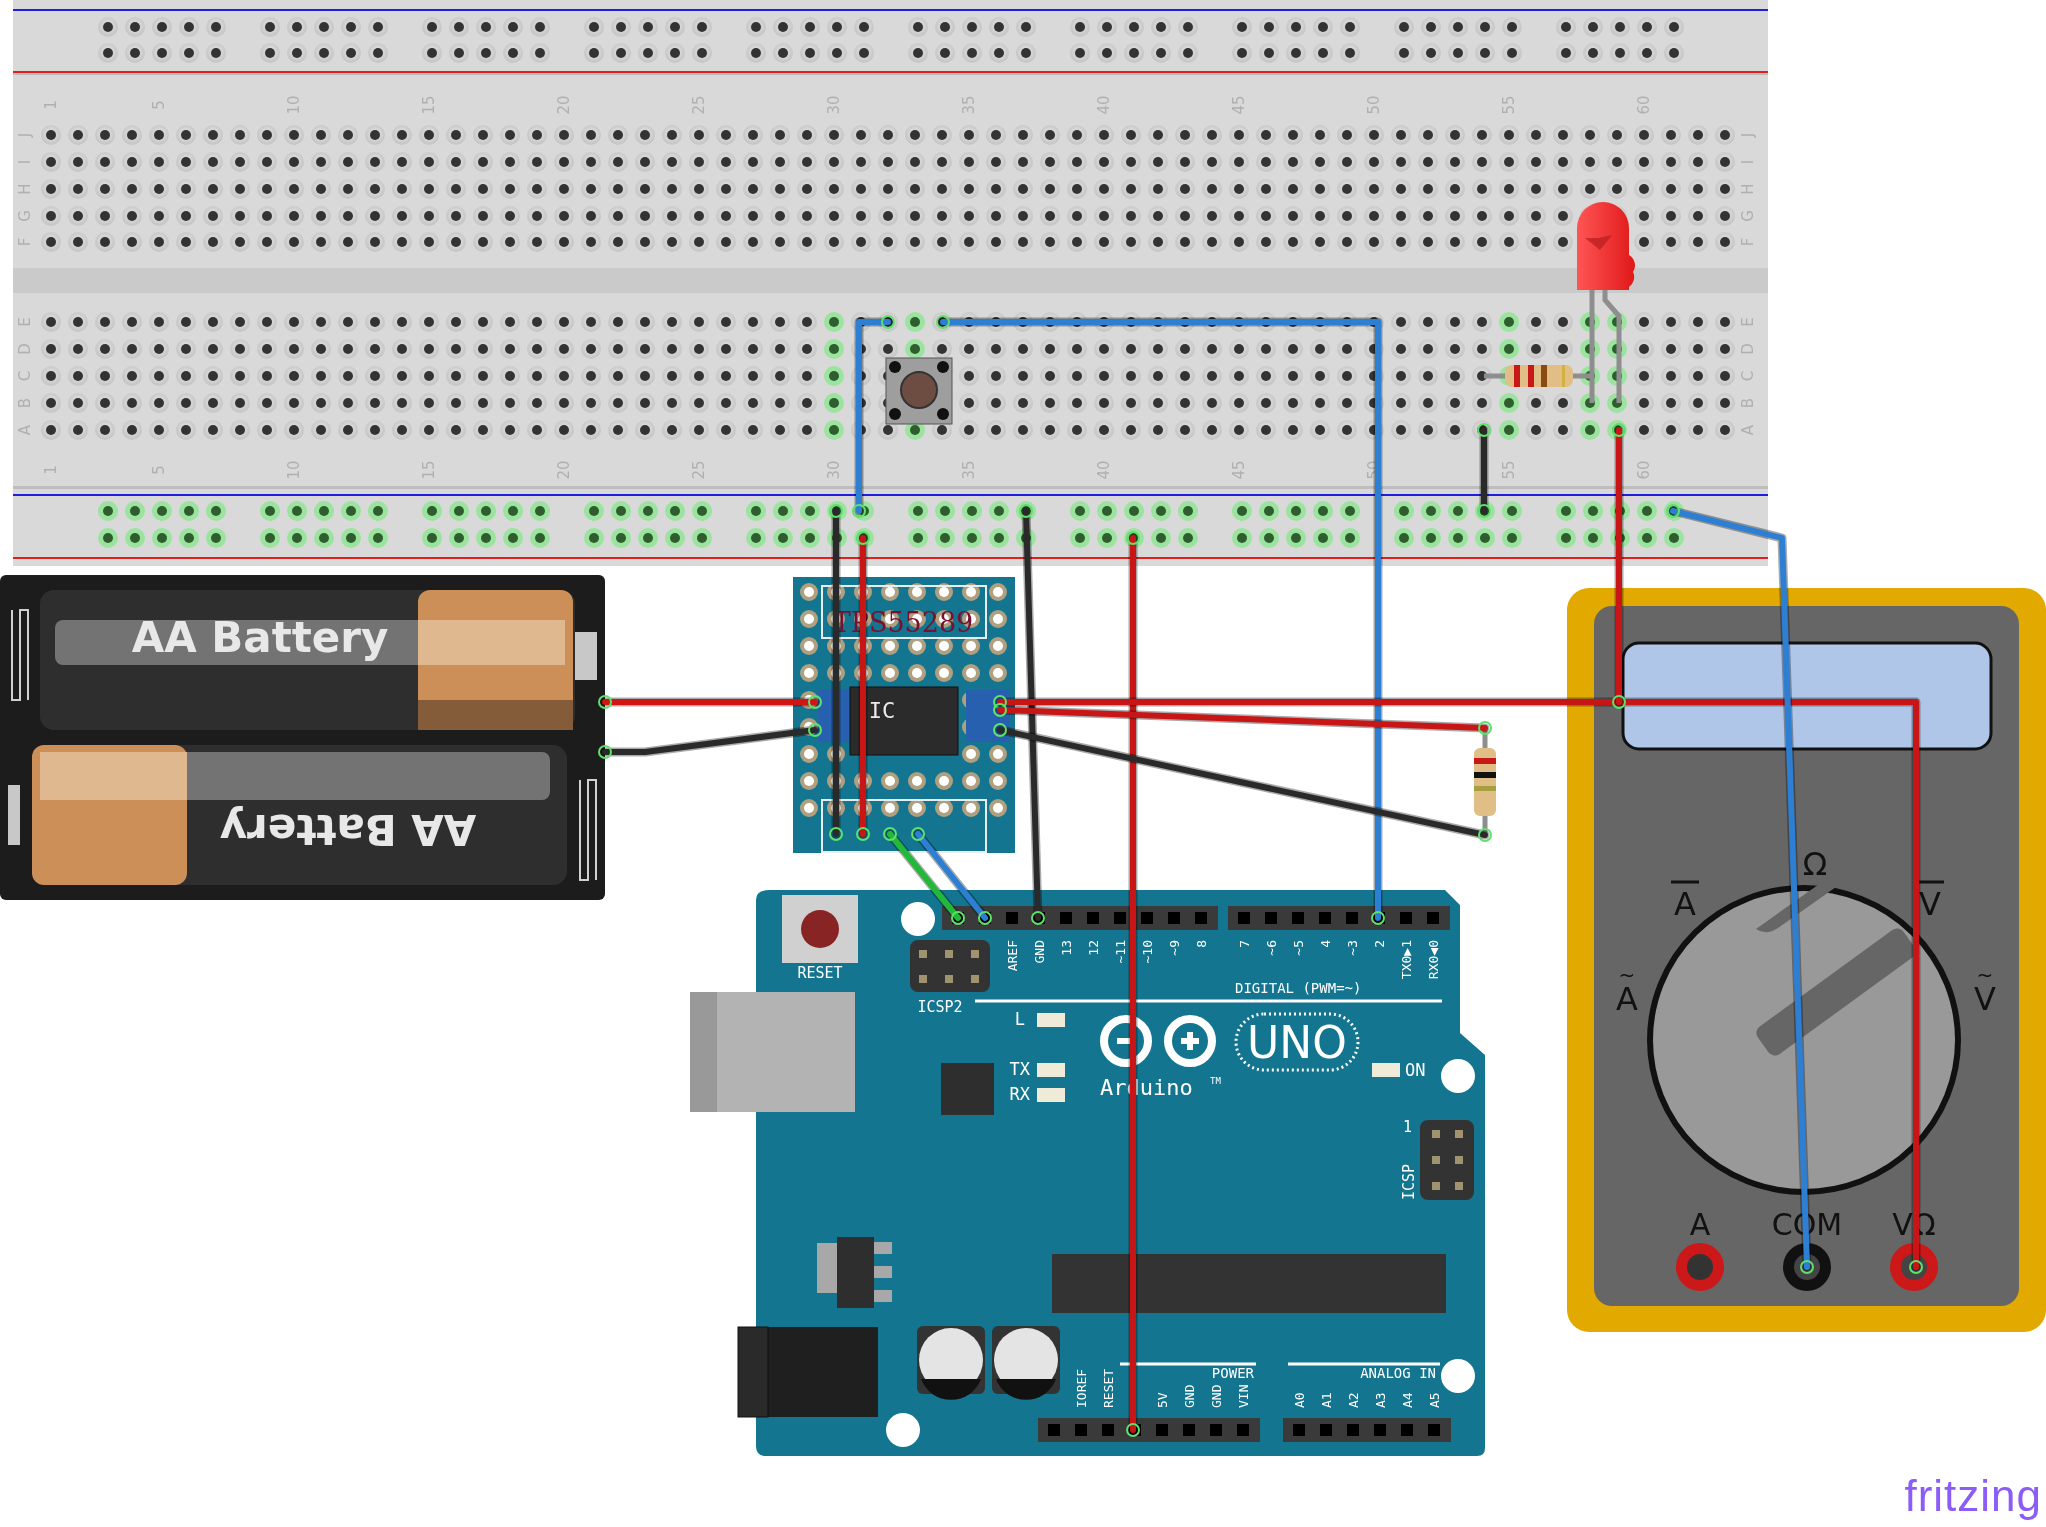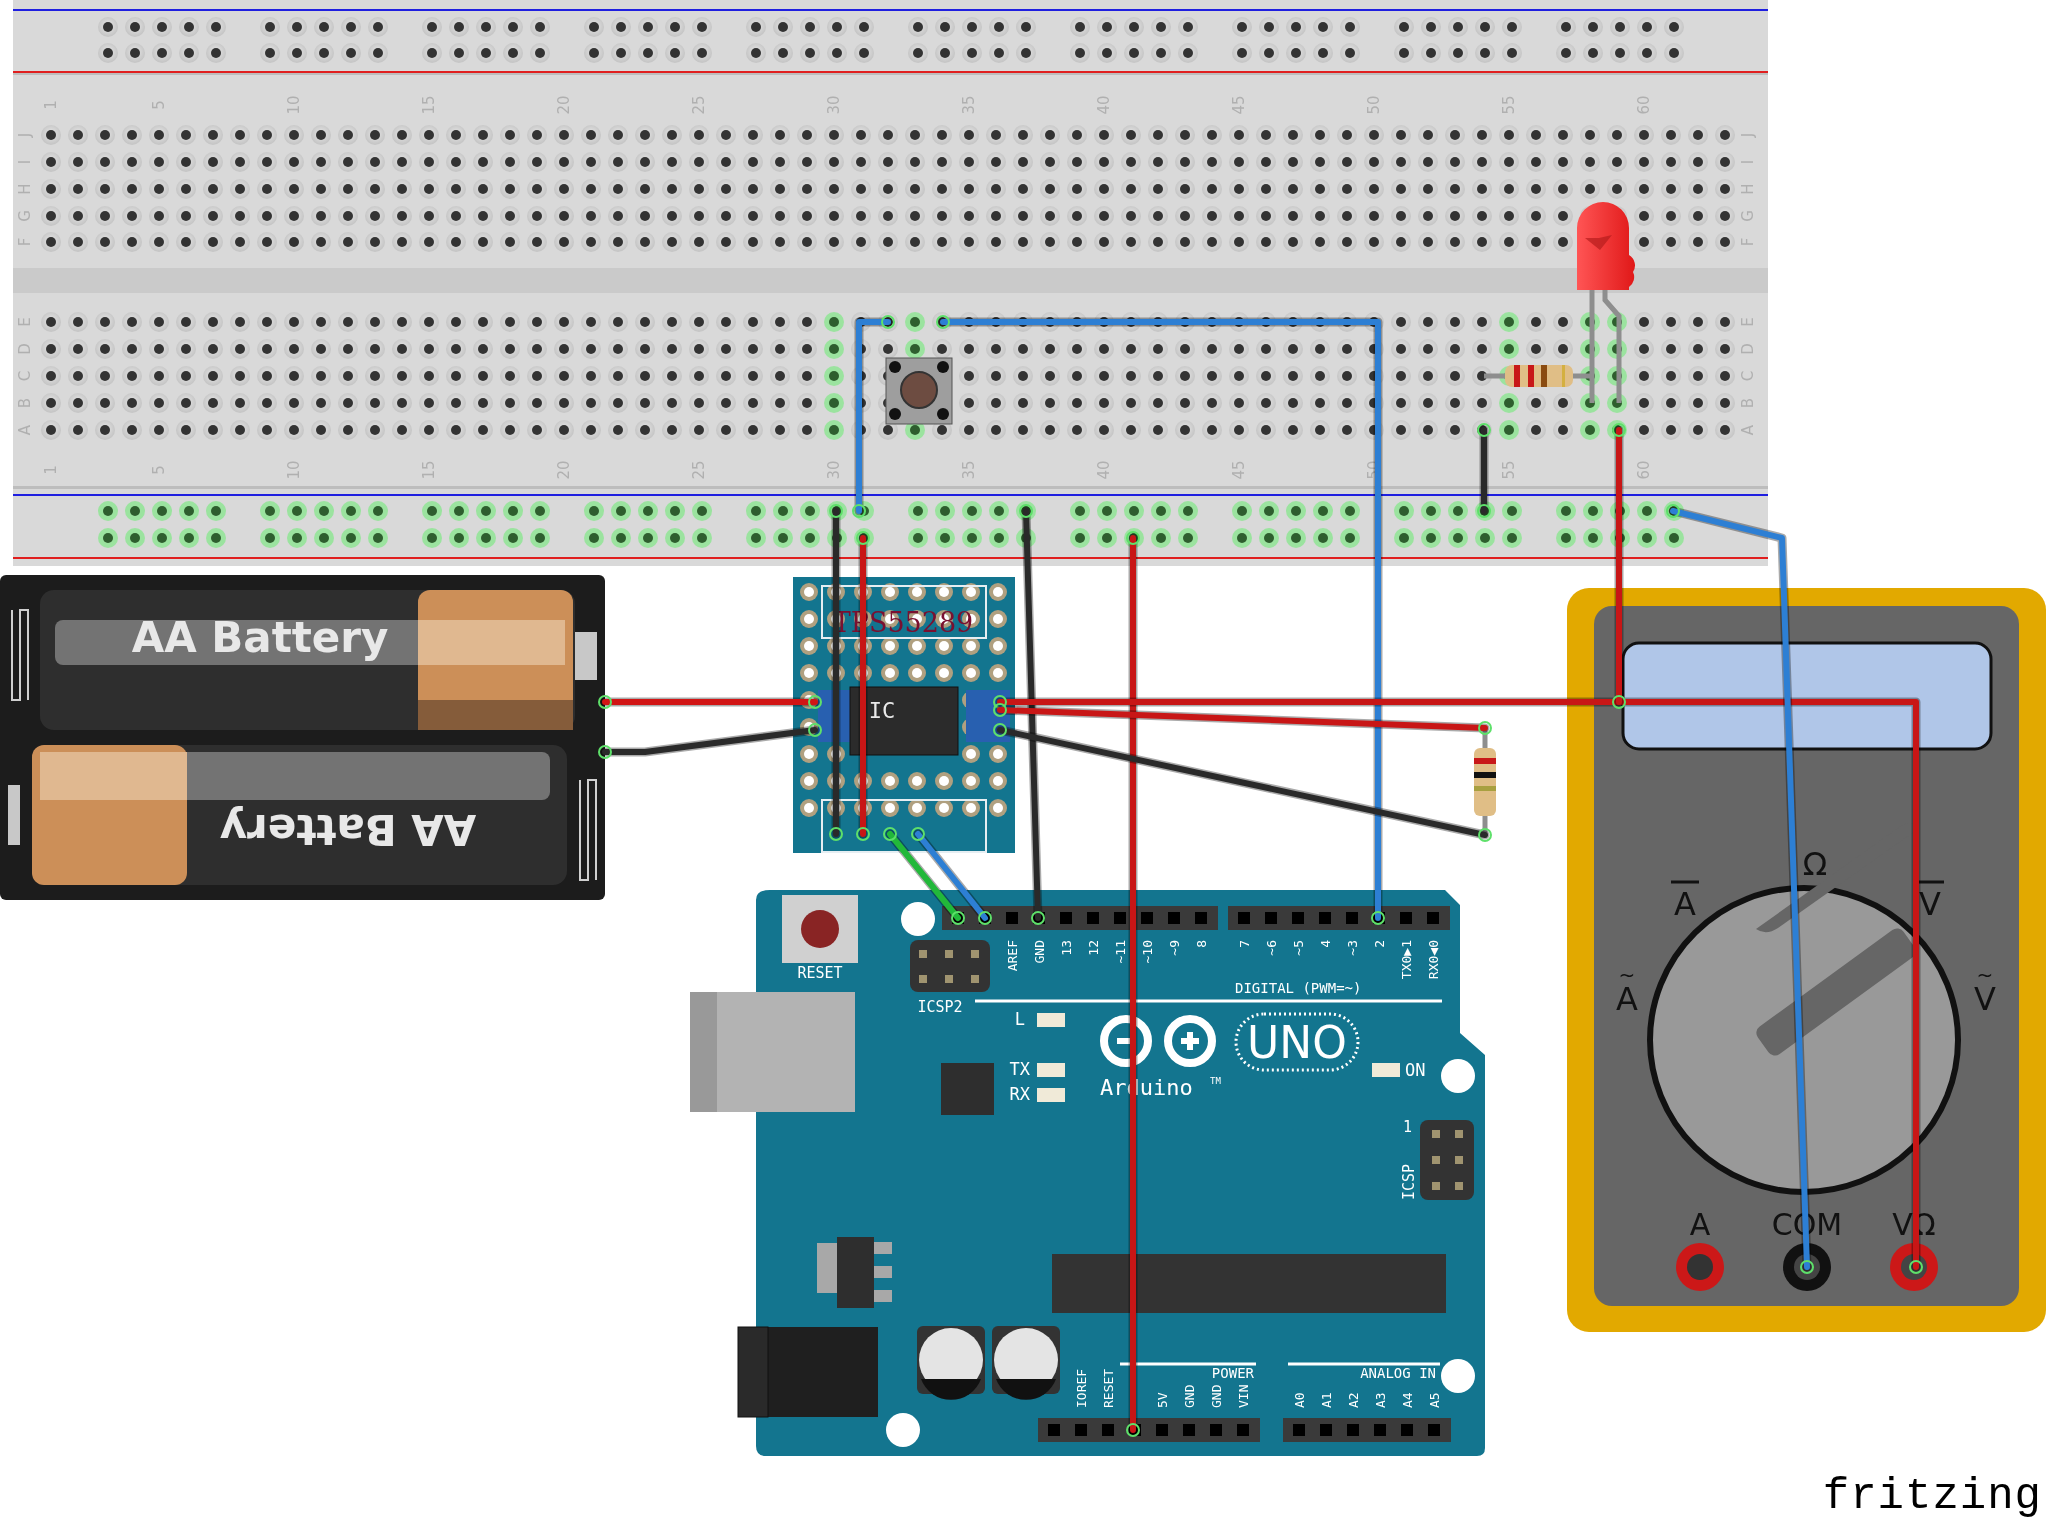--- a/index.html
+++ b/index.html
@@ -1,20 +1,20 @@
 <!DOCTYPE html>
 <html><head>
 <meta charset="utf-8">
 <style>
   html,body{margin:0;padding:0;background:#ffffff;}
   body{width:2046px;height:1527px;position:relative;overflow:hidden;font-family:"DejaVu Sans",sans-serif;}
   #stage{position:absolute;left:0;top:0;width:2046px;height:1527px;}
   .lbl{font-family:"DejaVu Sans Mono",monospace;fill:#ffffff;}
   .bbnum{font-family:"DejaVu Sans",sans-serif;fill:#b0b0b0;font-size:15px;}
-  .fritz{position:absolute;right:4px;bottom:6px;font-family:Liberation Mono, monospace;font-size:44px;color:#000000;letter-spacing:1px;}
+  .fritz{position:absolute;right:4px;bottom:6px;font-family:Liberation Sans, sans-serif;font-size:44px;color:#8b5cf6;letter-spacing:1px;}
 </style>
 </head>
 <body>
 
 <svg id="stage" width="2046" height="1527" viewBox="0 0 2046 1527" xmlns="http://www.w3.org/2000/svg">
   <defs>
     <radialGradient id="hole" cx="50%" cy="45%" r="50%">
       <stop offset="0%" stop-color="#e8e8e8"></stop>
       <stop offset="100%" stop-color="#c6c6c6"></stop>
     </radialGradient>

